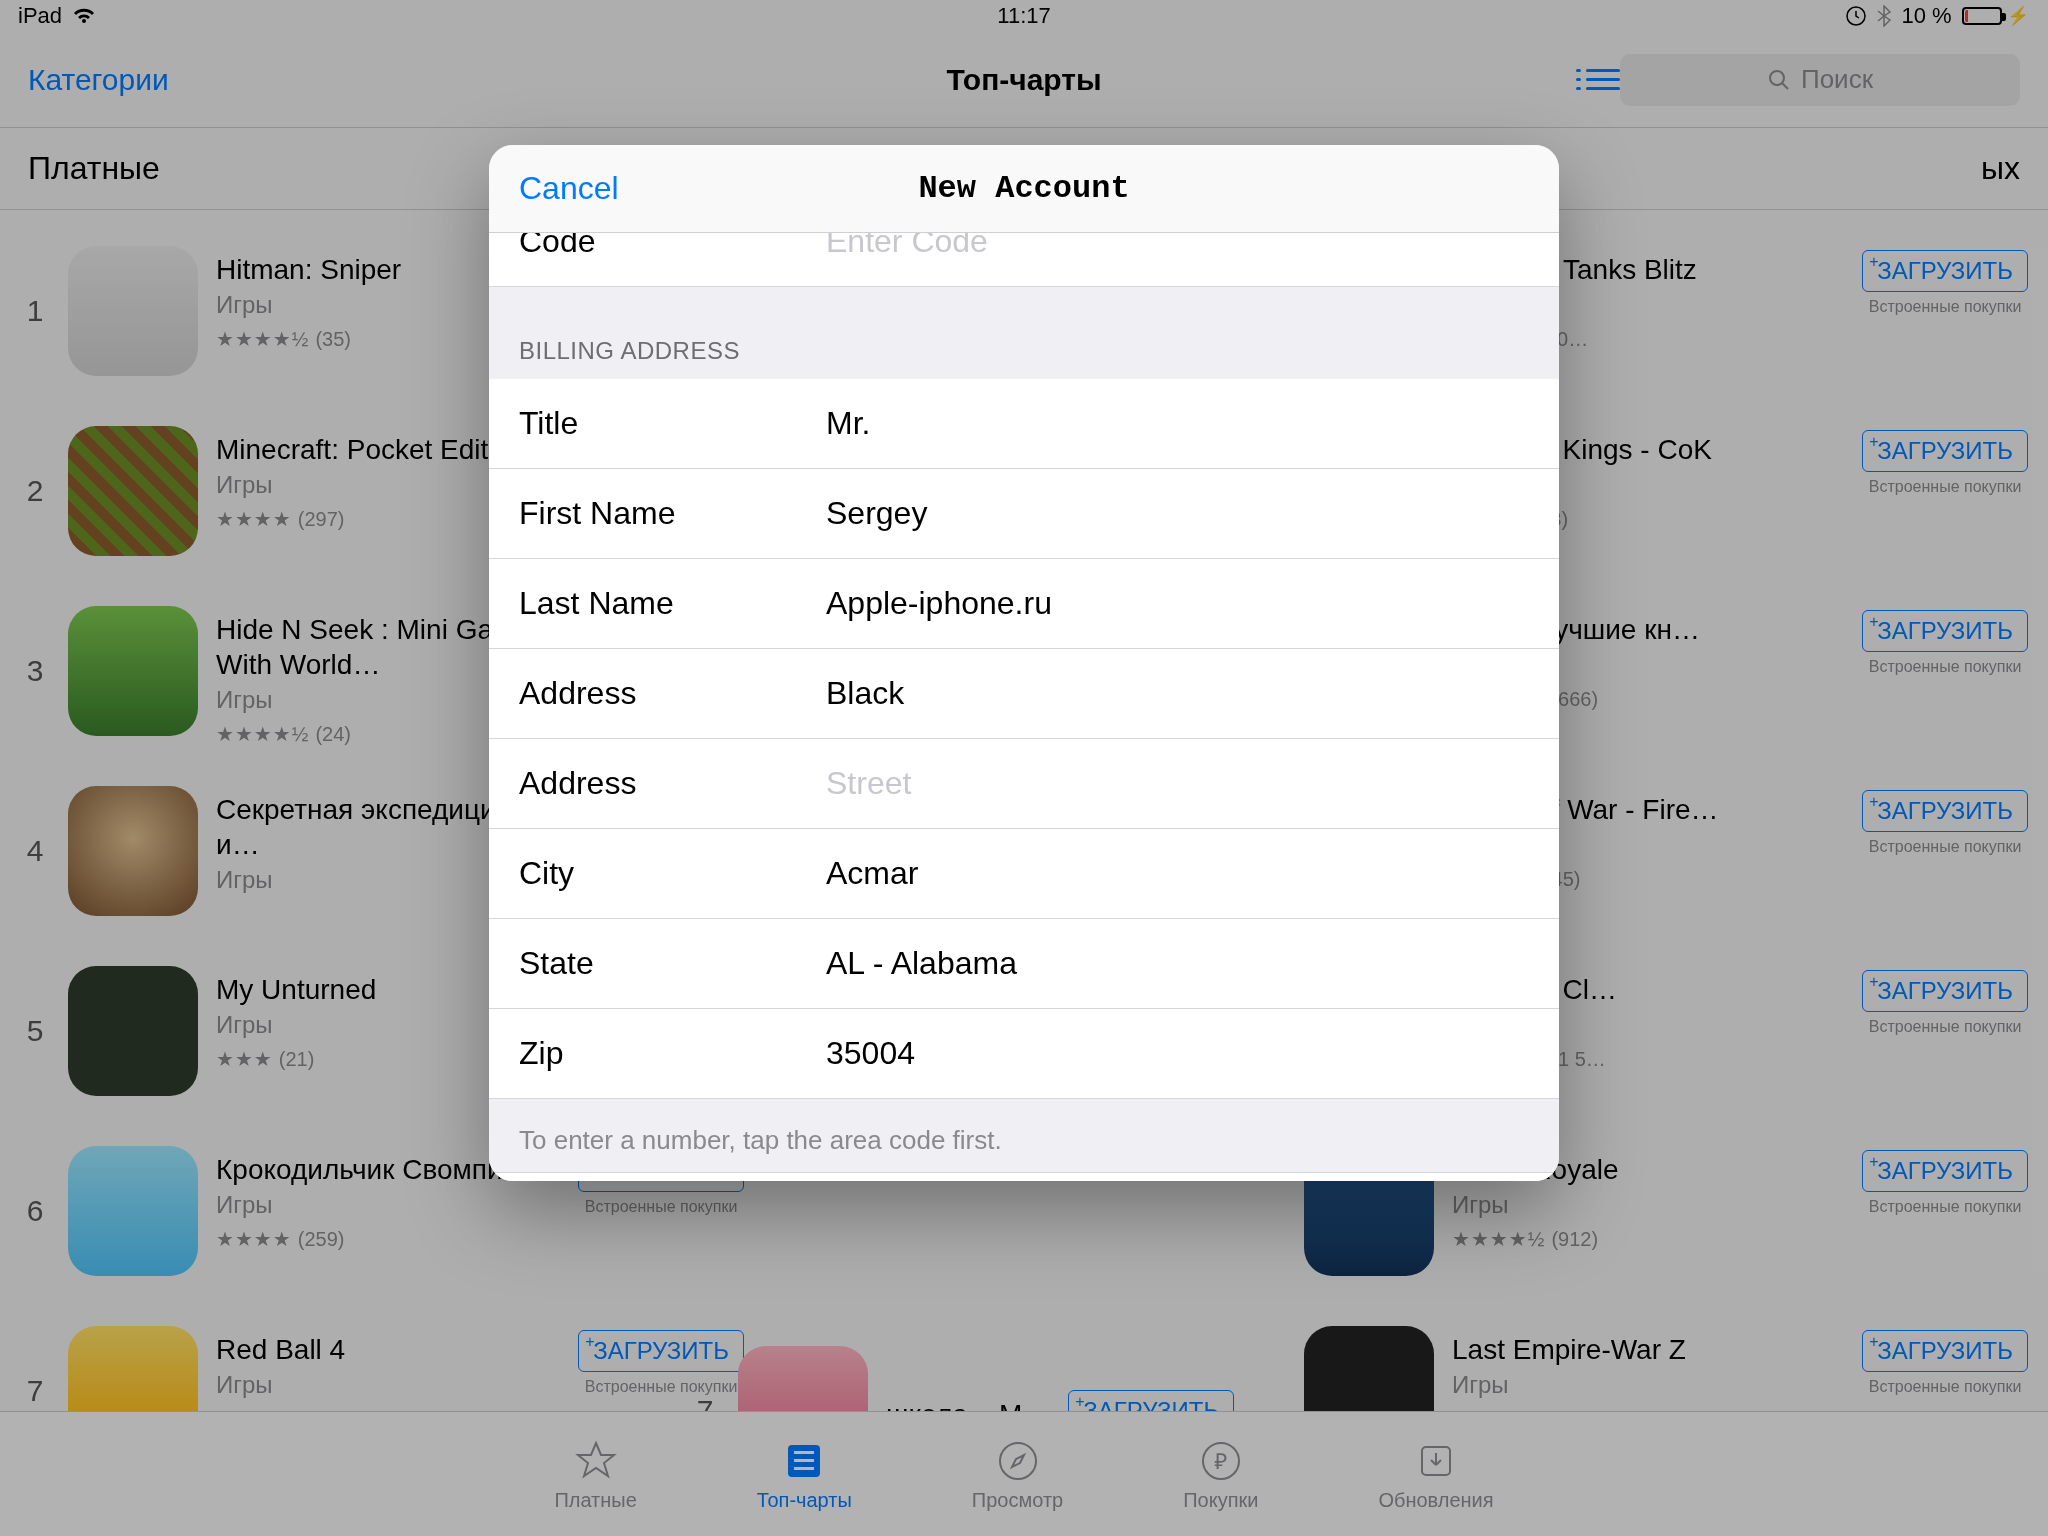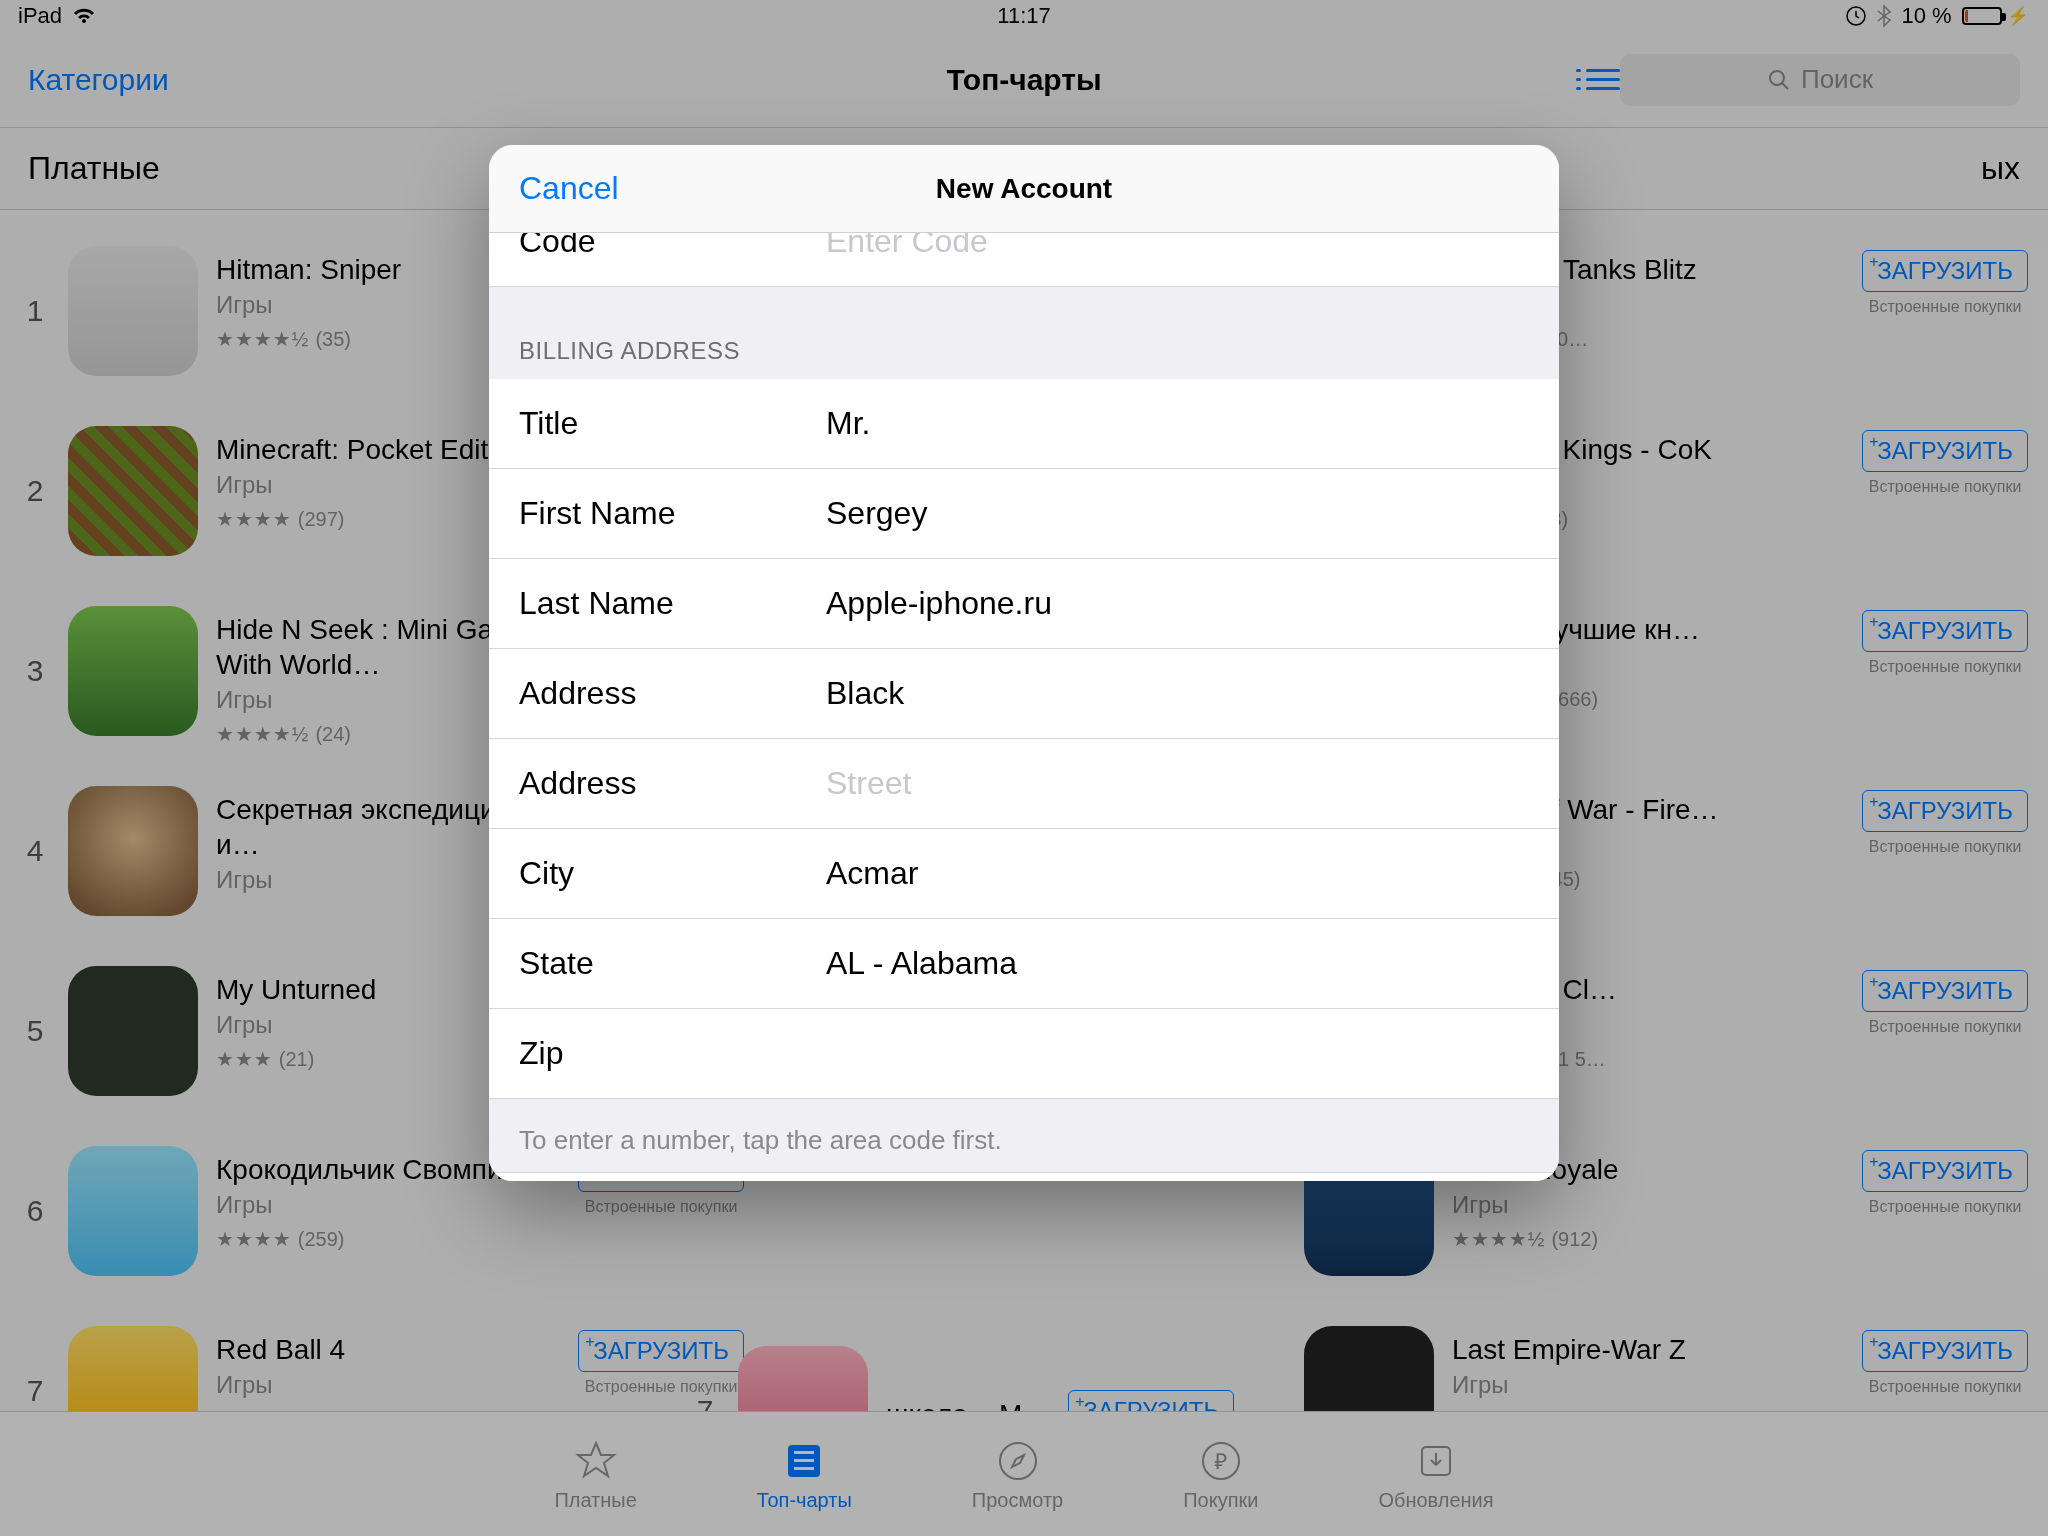--- a/index.html
+++ b/index.html
@@ -71,21 +71,21 @@
   .tab-item { display:flex; flex-direction:column; align-items:center; gap:4px; color:#8e8e93; font-size:20px; }
   .tab-item.active { color:#007aff; }
   .tab-icon { width:48px; height:48px; display:flex; align-items:center; justify-content:center; }
   .tab-icon svg { display:block; }
 
   
   .overlay { position:absolute; inset:0; background: rgba(0,0,0,0.28); }
   .modal { position:absolute; left:50%; top:145px; transform:translateX(-50%); width:1070px; height:1036px; background:#f2f2f7; border-radius:24px; overflow:hidden; box-shadow:0 30px 80px rgba(0,0,0,0.35); display:flex; flex-direction:column; }
   .modal-header { height:88px; background:#f9f9f9; border-bottom:1px solid #d0d0d0; display:flex; align-items:center; justify-content:center; position:relative; }
   .modal-cancel { position:absolute; left:30px; font-size:32px; color:#007aff; }
-  .modal-title { font-size:28px; font-weight:600; color:#000; }
+  .modal-title { font-size:32px; font-weight:600; color:#000;font-family:Liberation Mono, monospace; }
   .modal-body { flex:1; overflow:hidden; background:#efeff4; }
 
   .form-row { background:#fff; border-bottom:1px solid #d6d6d8; display:flex; align-items:center; height:90px; padding:0 30px; font-size:32px;gap:47px; }
   .form-row:last-child { border-bottom:none; }
   .form-label { width:260px; color:#000; }
   .form-value { flex:1; color:#000; border:none; outline:none; font-size:32px; background:transparent; }
   .form-value::placeholder { color:#c7c7cd; }
   .section-header { font-size:24px; color:#6d6d72; padding: 50px 30px 14px; letter-spacing:0.5px; }
   .form-note { font-size:26px; color:#8a8a8e; padding: 26px 30px 16px; }
   .phone-row .area { width:90px; border-right:1px solid #d6d6d8; margin-right:26px; }
@@ -464,20 +464,21 @@
     <div class="form-row">
       <span class="form-label">City</span>
       <input class="form-value" value="Acmar" style="">
     </div>
     <div class="form-row">
       <span class="form-label">State</span>
       <span class="form-value">AL - Alabama</span>
     </div>
     <div class="form-row" style="border-bottom:1px solid #d6d6d8;">
       <span class="form-label">Zip</span>
+      <input class="form-value" value="35004" style="">
     </div>
 
     <div class="form-note">To enter a number, tap the area code first.</div>
 
     <div class="form-row phone-row" style="border-top:1px solid #d6d6d8;padding-left:48px;">
       <span class="form-label">Phone</span>
       <span class="form-value area">205</span>
       <input class="form-value" value="348-6010" style="">
     </div>
 

